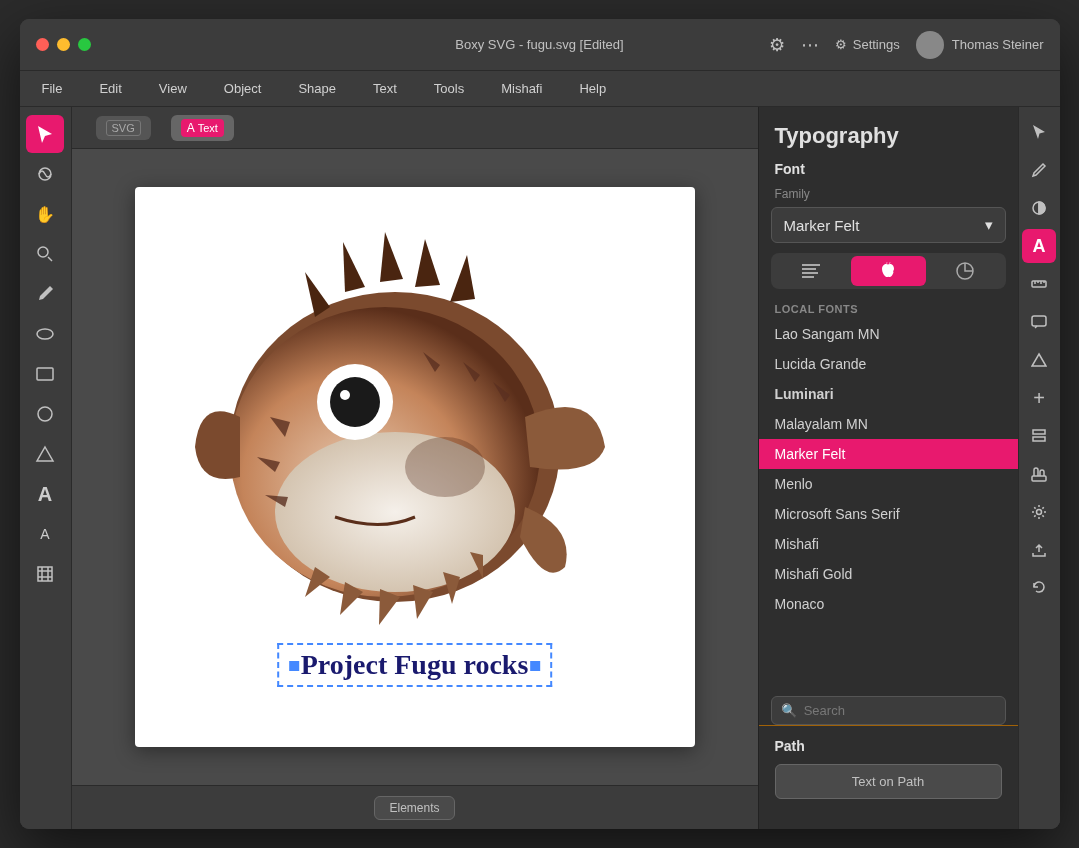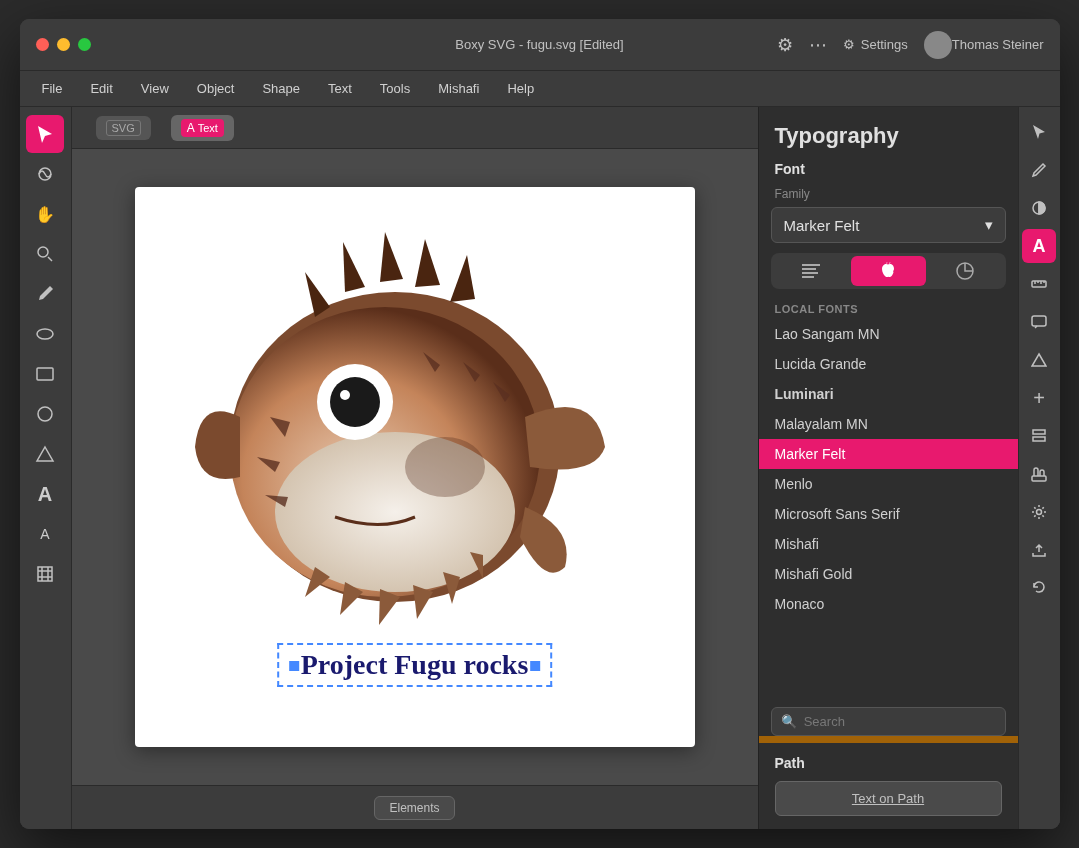--- a/index.html
+++ b/index.html
@@ -70,41 +70,41 @@
       display: flex;
       align-items: center;
       gap: 6px;
       color: #c0c0c0;
       font-size: 13px;
       cursor: pointer;
     }
     .user-btn {
       display: flex;
       align-items: center;
-      gap: 0;
+      gap: 8px;
       color: #c0c0c0;
       font-size: 13px;
       cursor: pointer;
       justify-content: center;
     }
     .user-avatar {
       width: 28px;
       height: 28px;
       background: #888;
       border-radius: 50%;
     }
 
     
     .menubar {
       height: 36px;
       background: #3c3c3c;
       display: flex;
       align-items: center;
       padding: 0 12px;
-      gap: 8px;
+      gap: 17px;
       border-bottom: 1px solid #2a2a2a;
     }
     .menu-item {
       color: #d0d0d0;
       font-size: 13px;
       padding: 4px 10px;
       border-radius: 4px;
       cursor: pointer;
     }
 
@@ -364,41 +364,40 @@
       background: transparent;
       border: none;
       outline: none;
       color: #d0d0d0;
       font-size: 13px;
       width: 100%;
     }
     .search-box input::placeholder { color: #777; }
 
     .path-section {
-      padding: 12px 16px 5px;
-      border-top: 7px solid #a16207;
+      padding: 12px 16px 22px;
+      border-top: 1px solid #a16207;
     }
     .path-label {
       font-size: 14px;
       font-weight: 600;
       color: #e0e0e0;
       margin-bottom: 10px;
     }
     .text-on-path-btn {
       width: 100%;
       background: #4a4a4a;
       border: 1px solid #666;
       border-radius: 6px;
       padding: 9px;
       color: #c0c0c0;
       font-size: 13px;
       cursor: pointer;
       text-align: center;
       margin-bottom: 8px;
-      text-decoration: underline;
     }
 
     
     .right-icon-panel {
       width: 42px;
       background: #3c3c3c;
       display: flex;
       flex-direction: column;
       align-items: center;
       padding: 8px 0;

